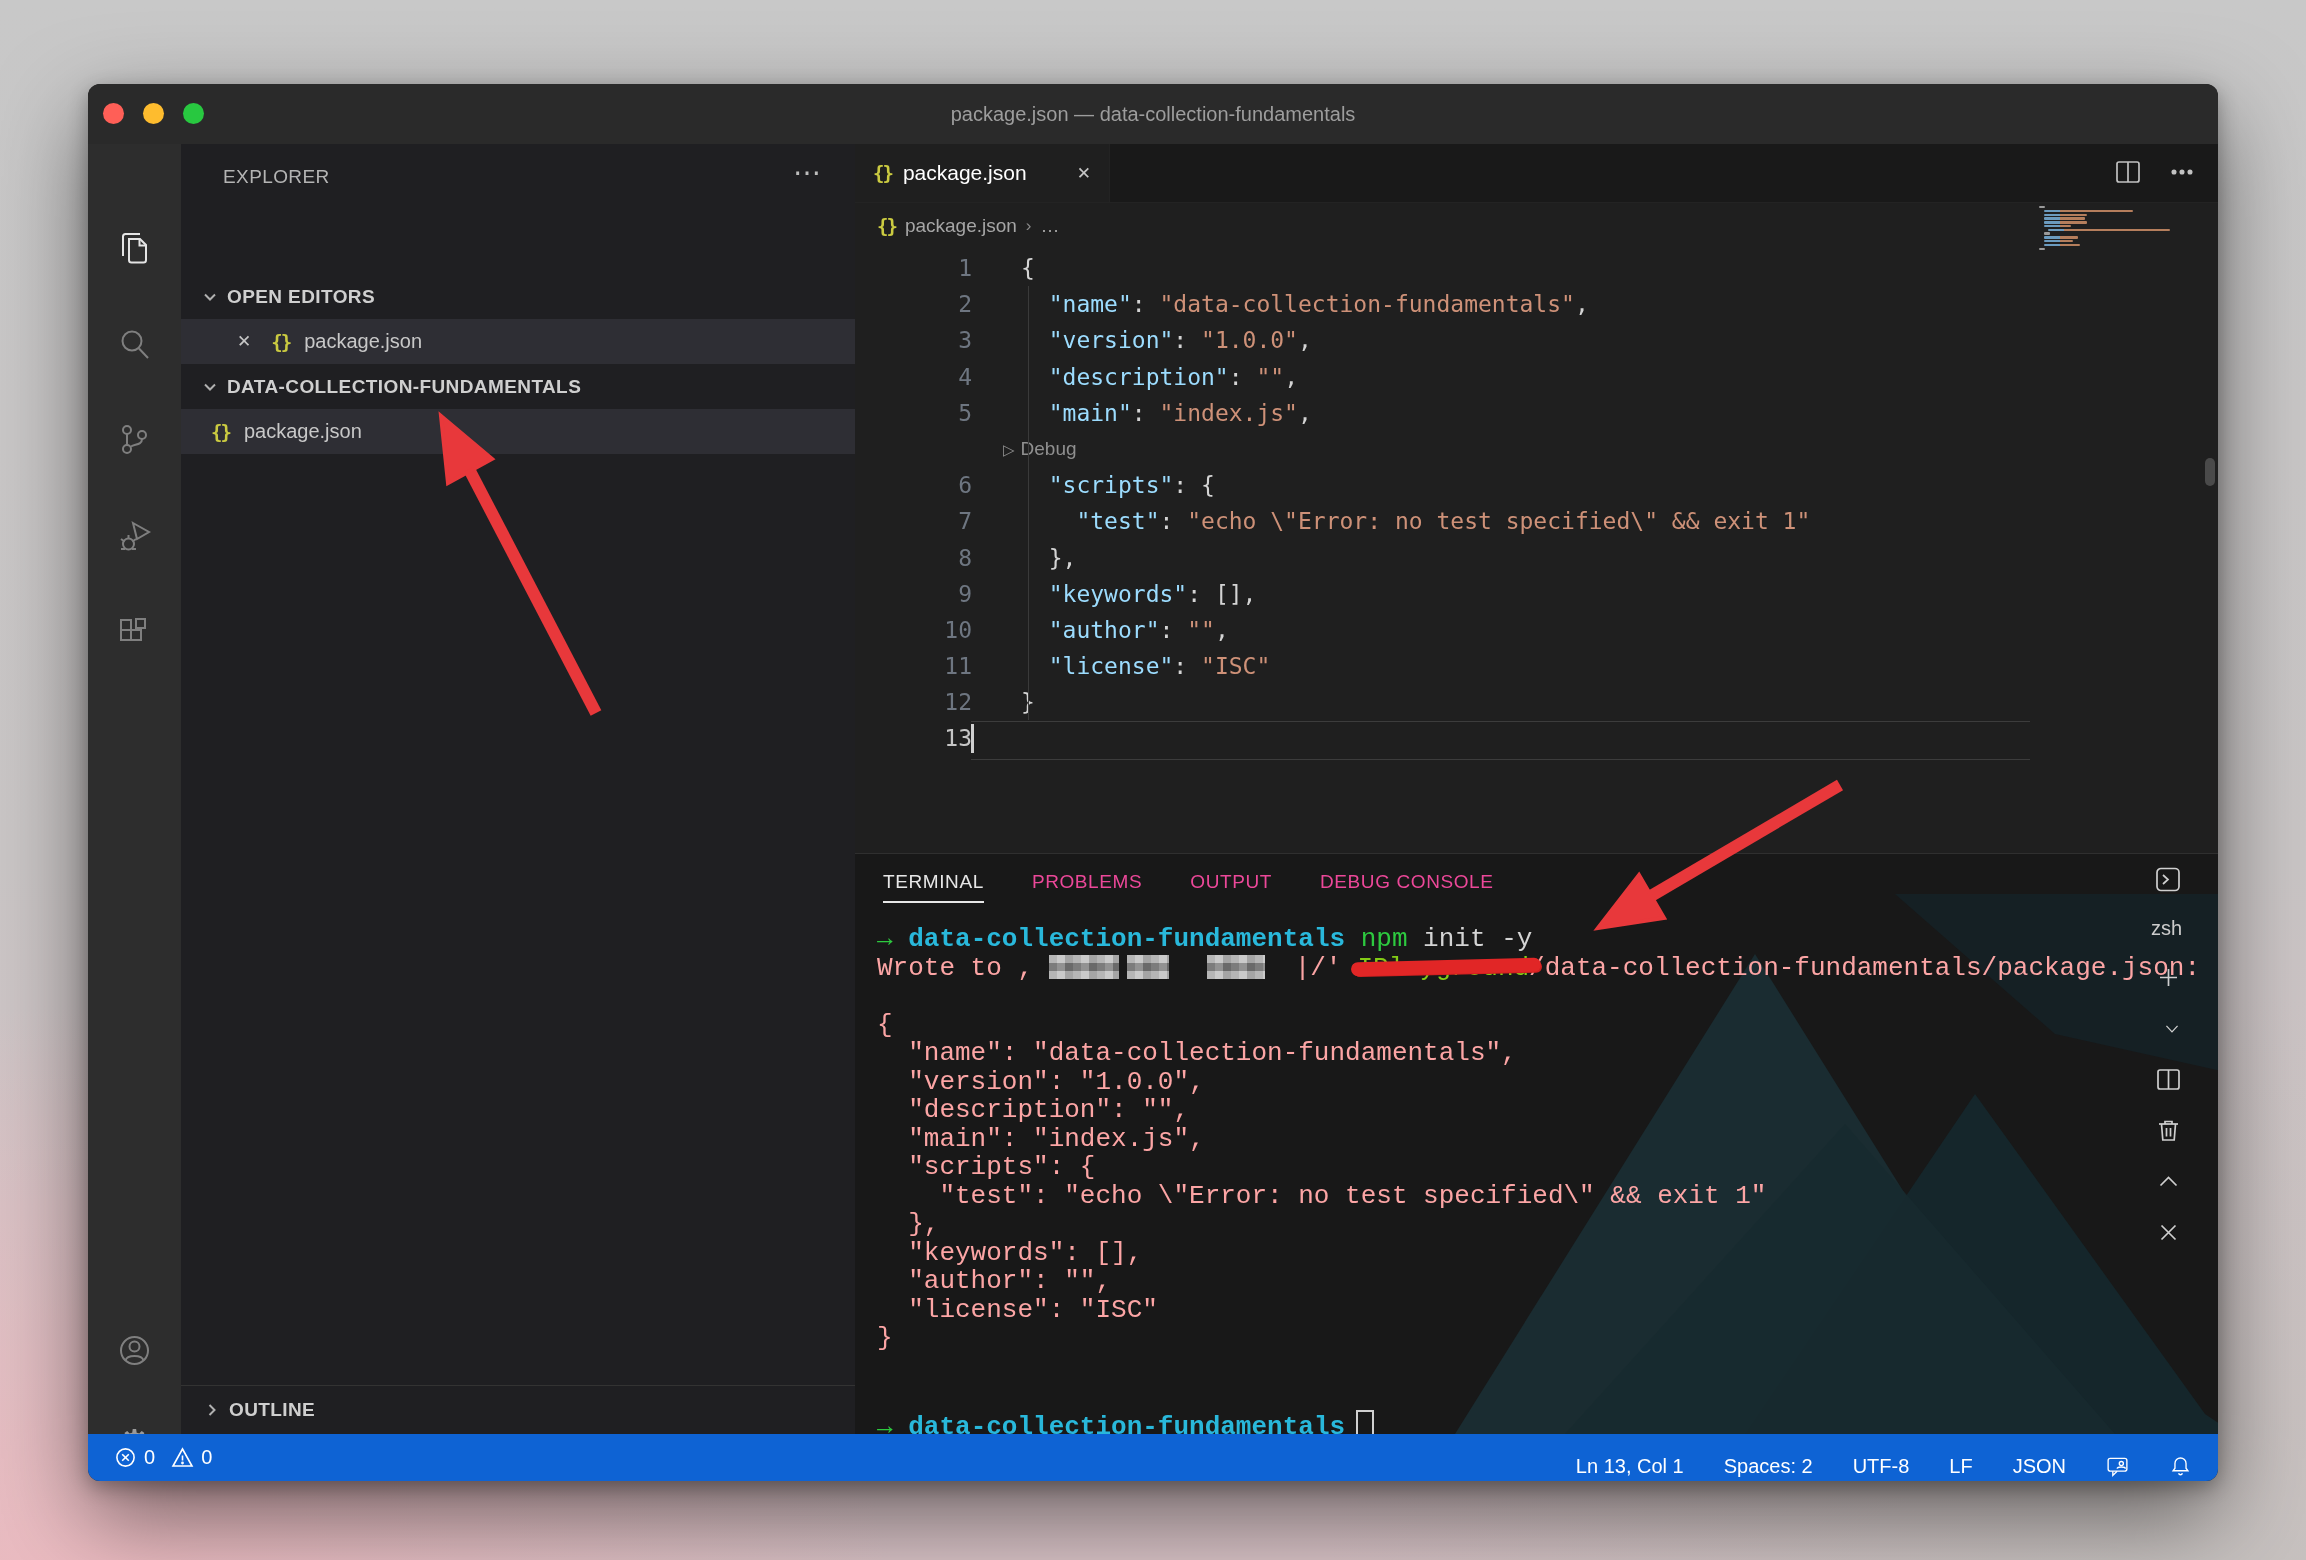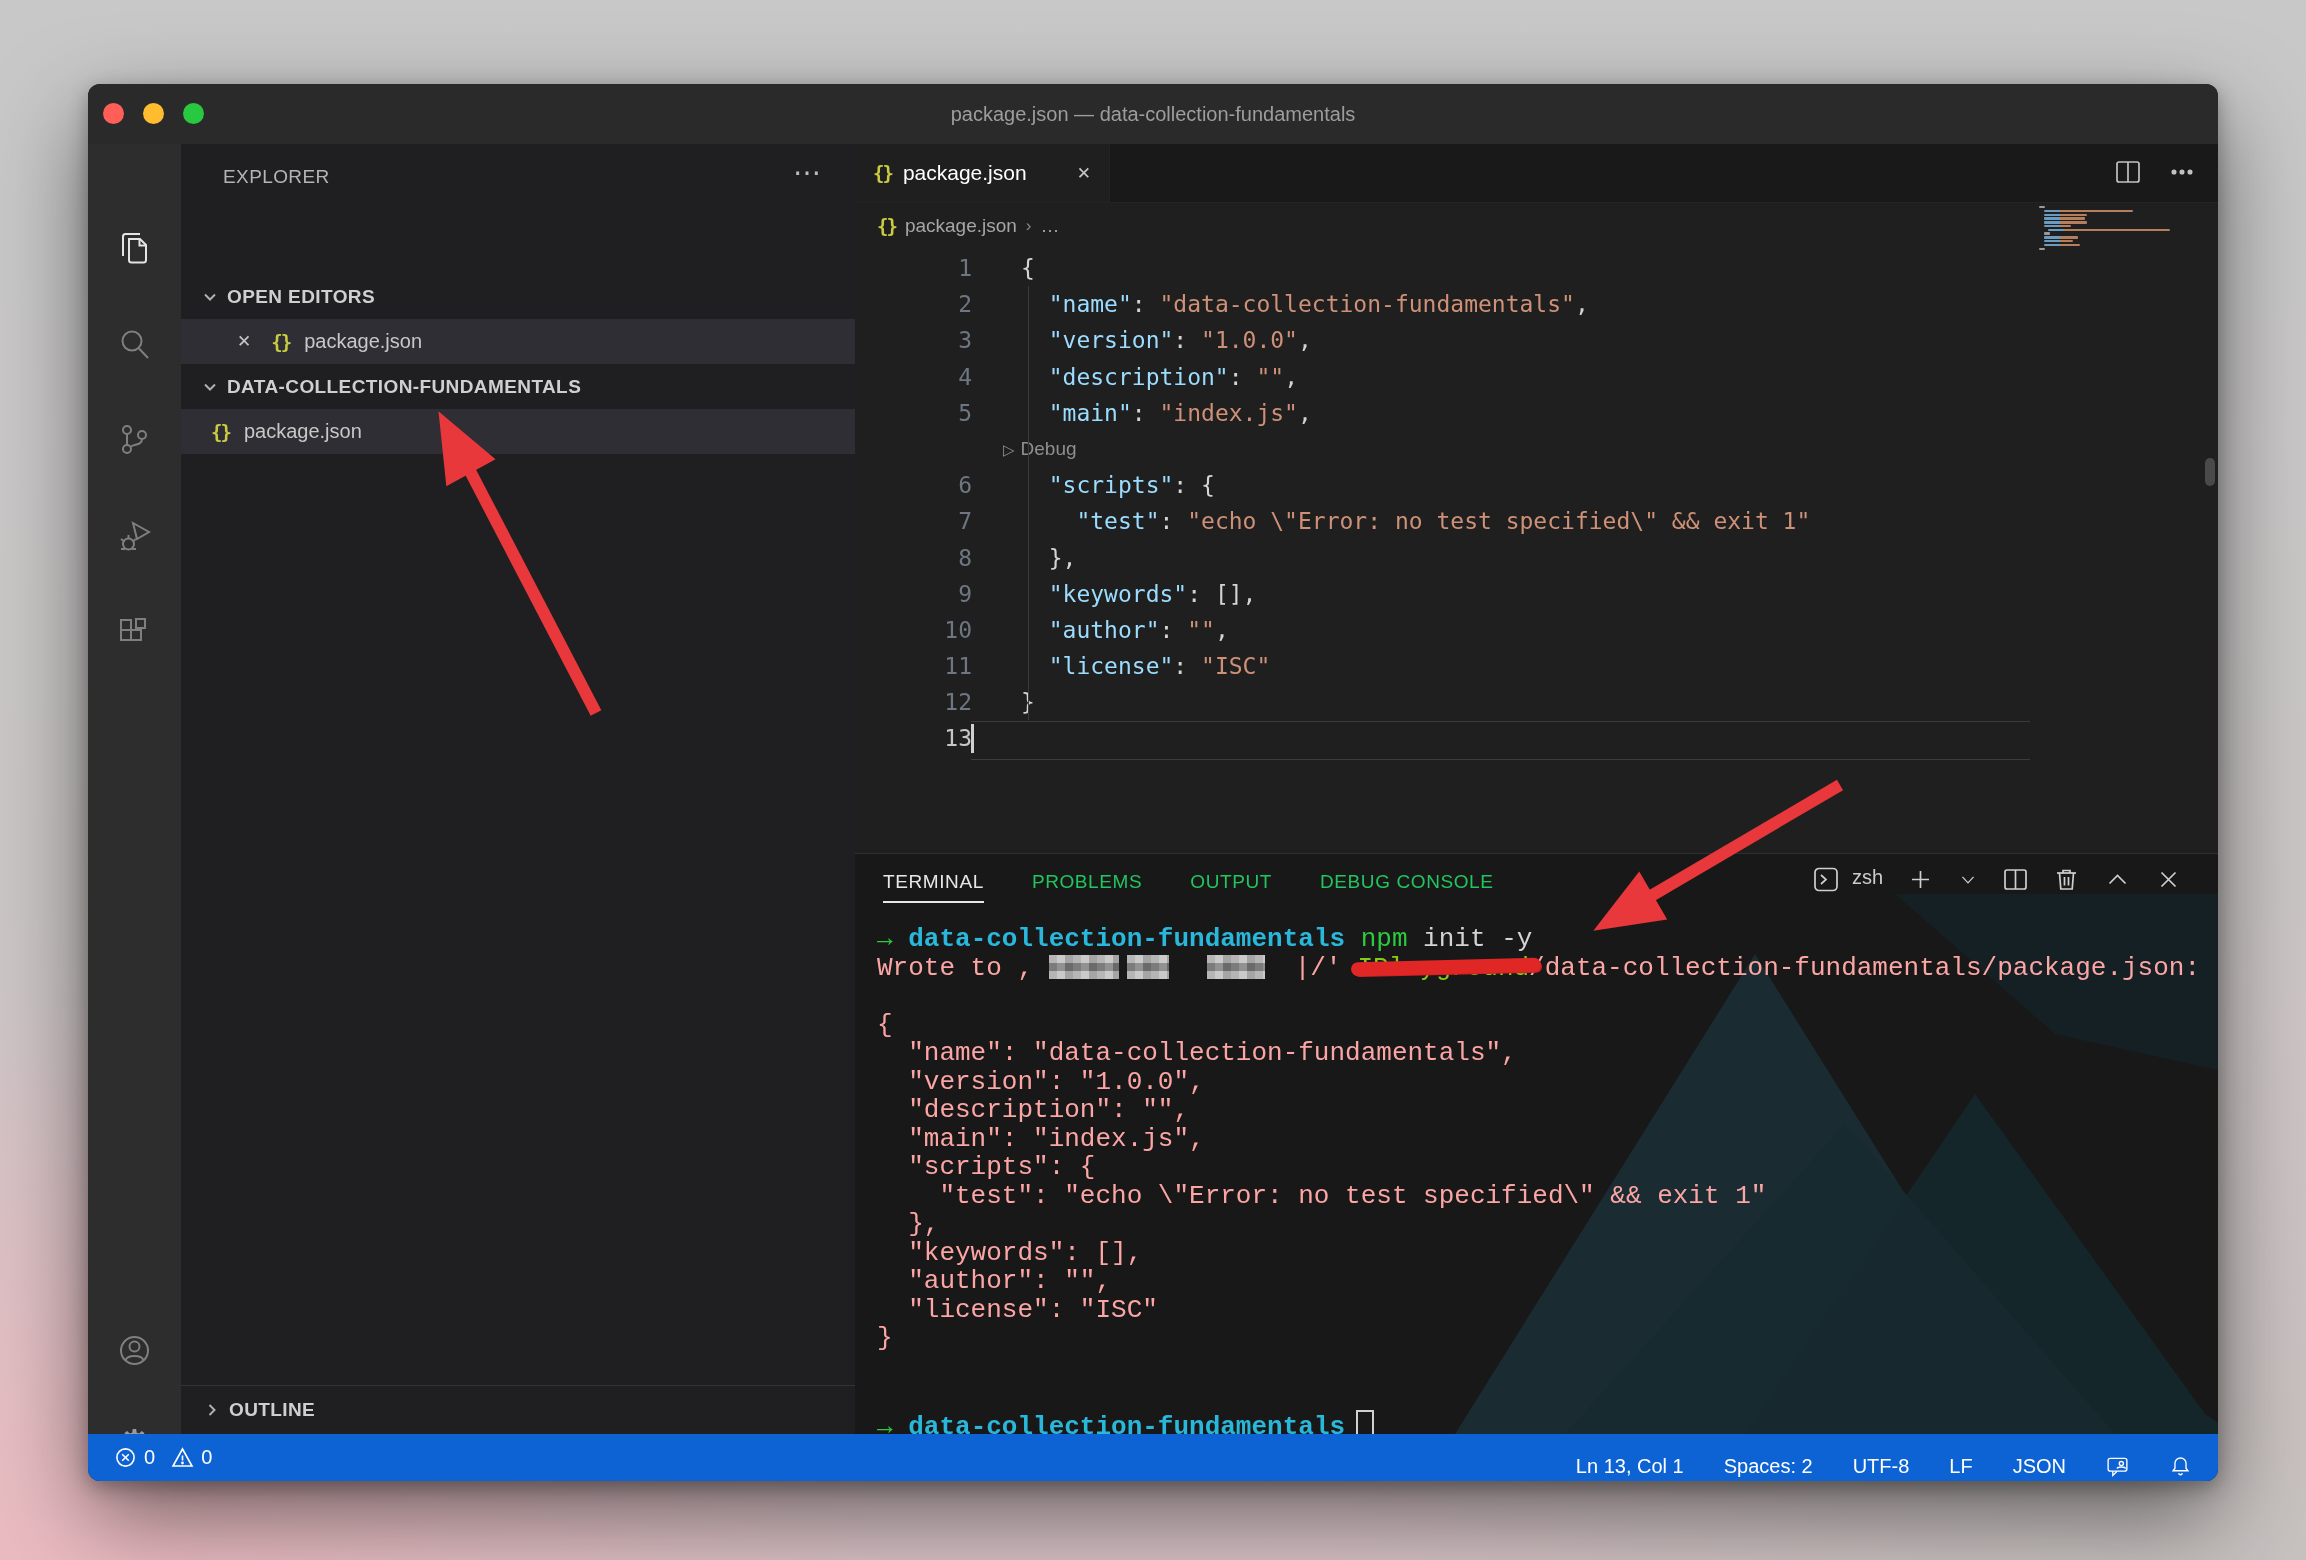--- a/index.html
+++ b/index.html
@@ -68,24 +68,24 @@
   .cursor-bar{position:absolute;width:2.5px;height:29px;background:#d0d0d0;}
   .minimap{position:absolute;right:27px;top:62px;width:152px;}
   .mm-bar{height:2.4px;margin-bottom:1.4px;border-radius:1px;}
   .scroll-thumb{position:absolute;right:3px;top:314px;width:10px;height:28px;background:#4a4a4a;border-radius:5px;}
   
   .panel{position:absolute;left:767px;top:769px;width:1363px;bottom:47px;background:#181818;
     border-top:1px solid #2f2f2f;overflow:hidden;}
   .wm{position:absolute;bottom:0;}
   .panel-head{position:absolute;left:0;top:0;right:0;height:56px;display:flex;align-items:center;
     padding-left:28px;gap:48px;}
-  .ptab{font-size:19px;letter-spacing:.6px;color:#22c55e;position:relative;padding:12px 0;}
+  .ptab{font-size:19px;letter-spacing:.6px;color:#ec4899;position:relative;padding:12px 0;}
   .ptab.active{color:#e7e7e7;}
   .ptab.active:after{content:"";position:absolute;left:0;right:0;bottom:2px;height:2px;background:#e7e7e7;}
-  .panel-actions{position:absolute;right:36px;top:12px;display:flex;align-items:flex-start;gap:24px;color:#cfcfcf;}
+  .panel-actions{position:absolute;right:36px;top:12px;display:flex;align-items:flex-end;gap:24px;color:#cfcfcf;flex-direction:column;}
   .panel-actions svg{width:27px;height:27px;stroke:currentColor;fill:none;stroke-width:1.7;}
   .zsh-lbl{font-size:20px;color:#cccccc;margin-left:-12px;}
   .term{position:absolute;left:22px;top:71px;right:10px;bottom:0;
     font-family:Liberation Mono, monospace;font-size:26px;}
   .t-row{height:28.5px;line-height:28.5px;white-space:pre;}
   .t-out{color:#fca5a5;}
   .tc-g{color:#2dc93f}.tc-cy{color:#29b8db;font-weight:bold}.tc-w{color:#d4d4d4}
   .t-cursor{display:inline-block;width:14px;height:24px;border:2px solid #d0d0d0;
     vertical-align:-4px;margin-left:11px;}
   .mosaic{display:inline-block;height:24px;vertical-align:-4px;opacity:.95;

